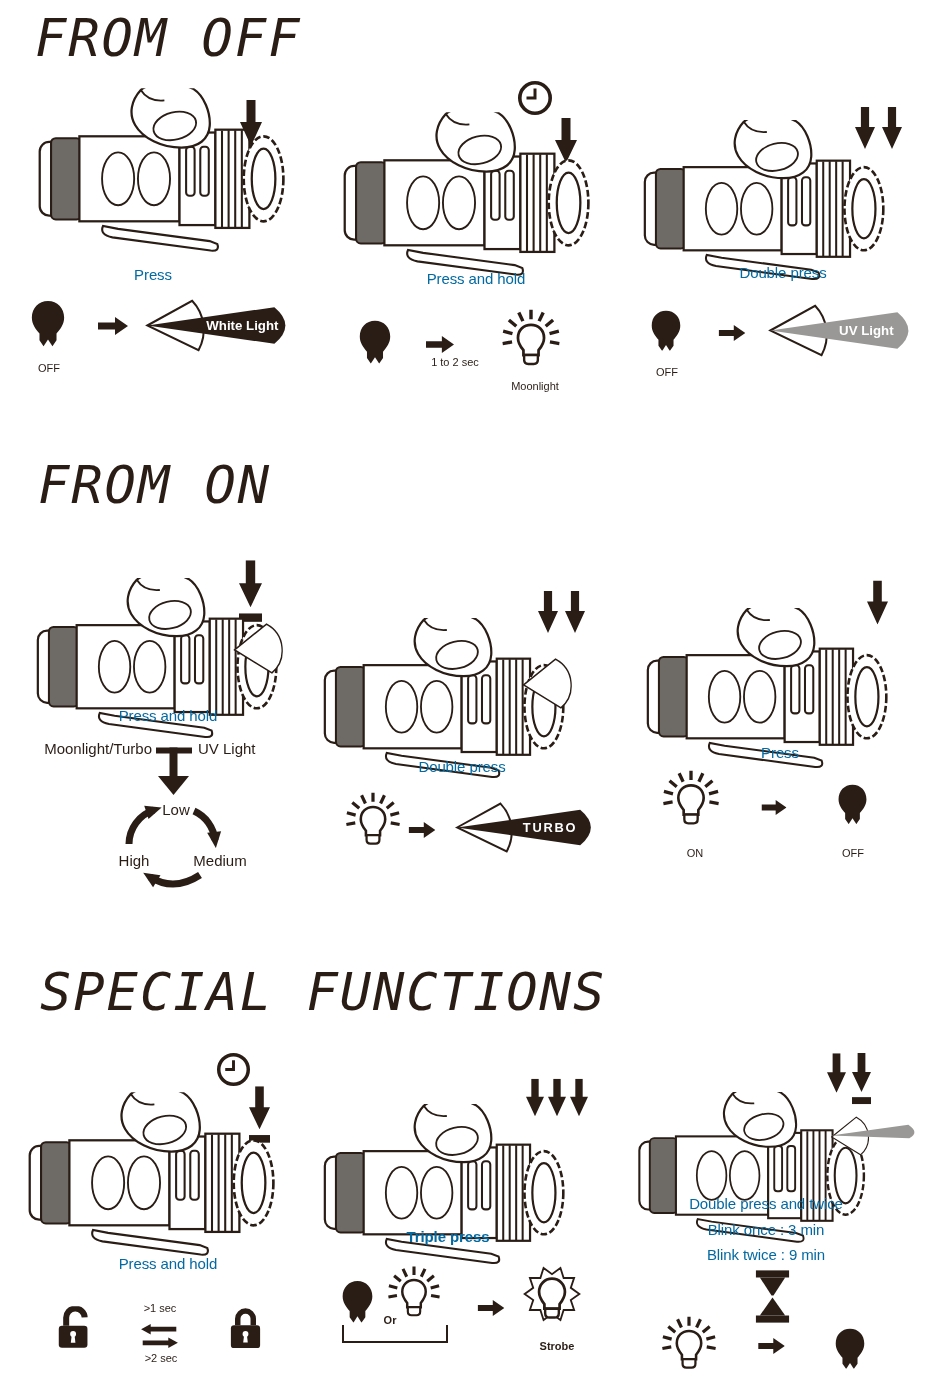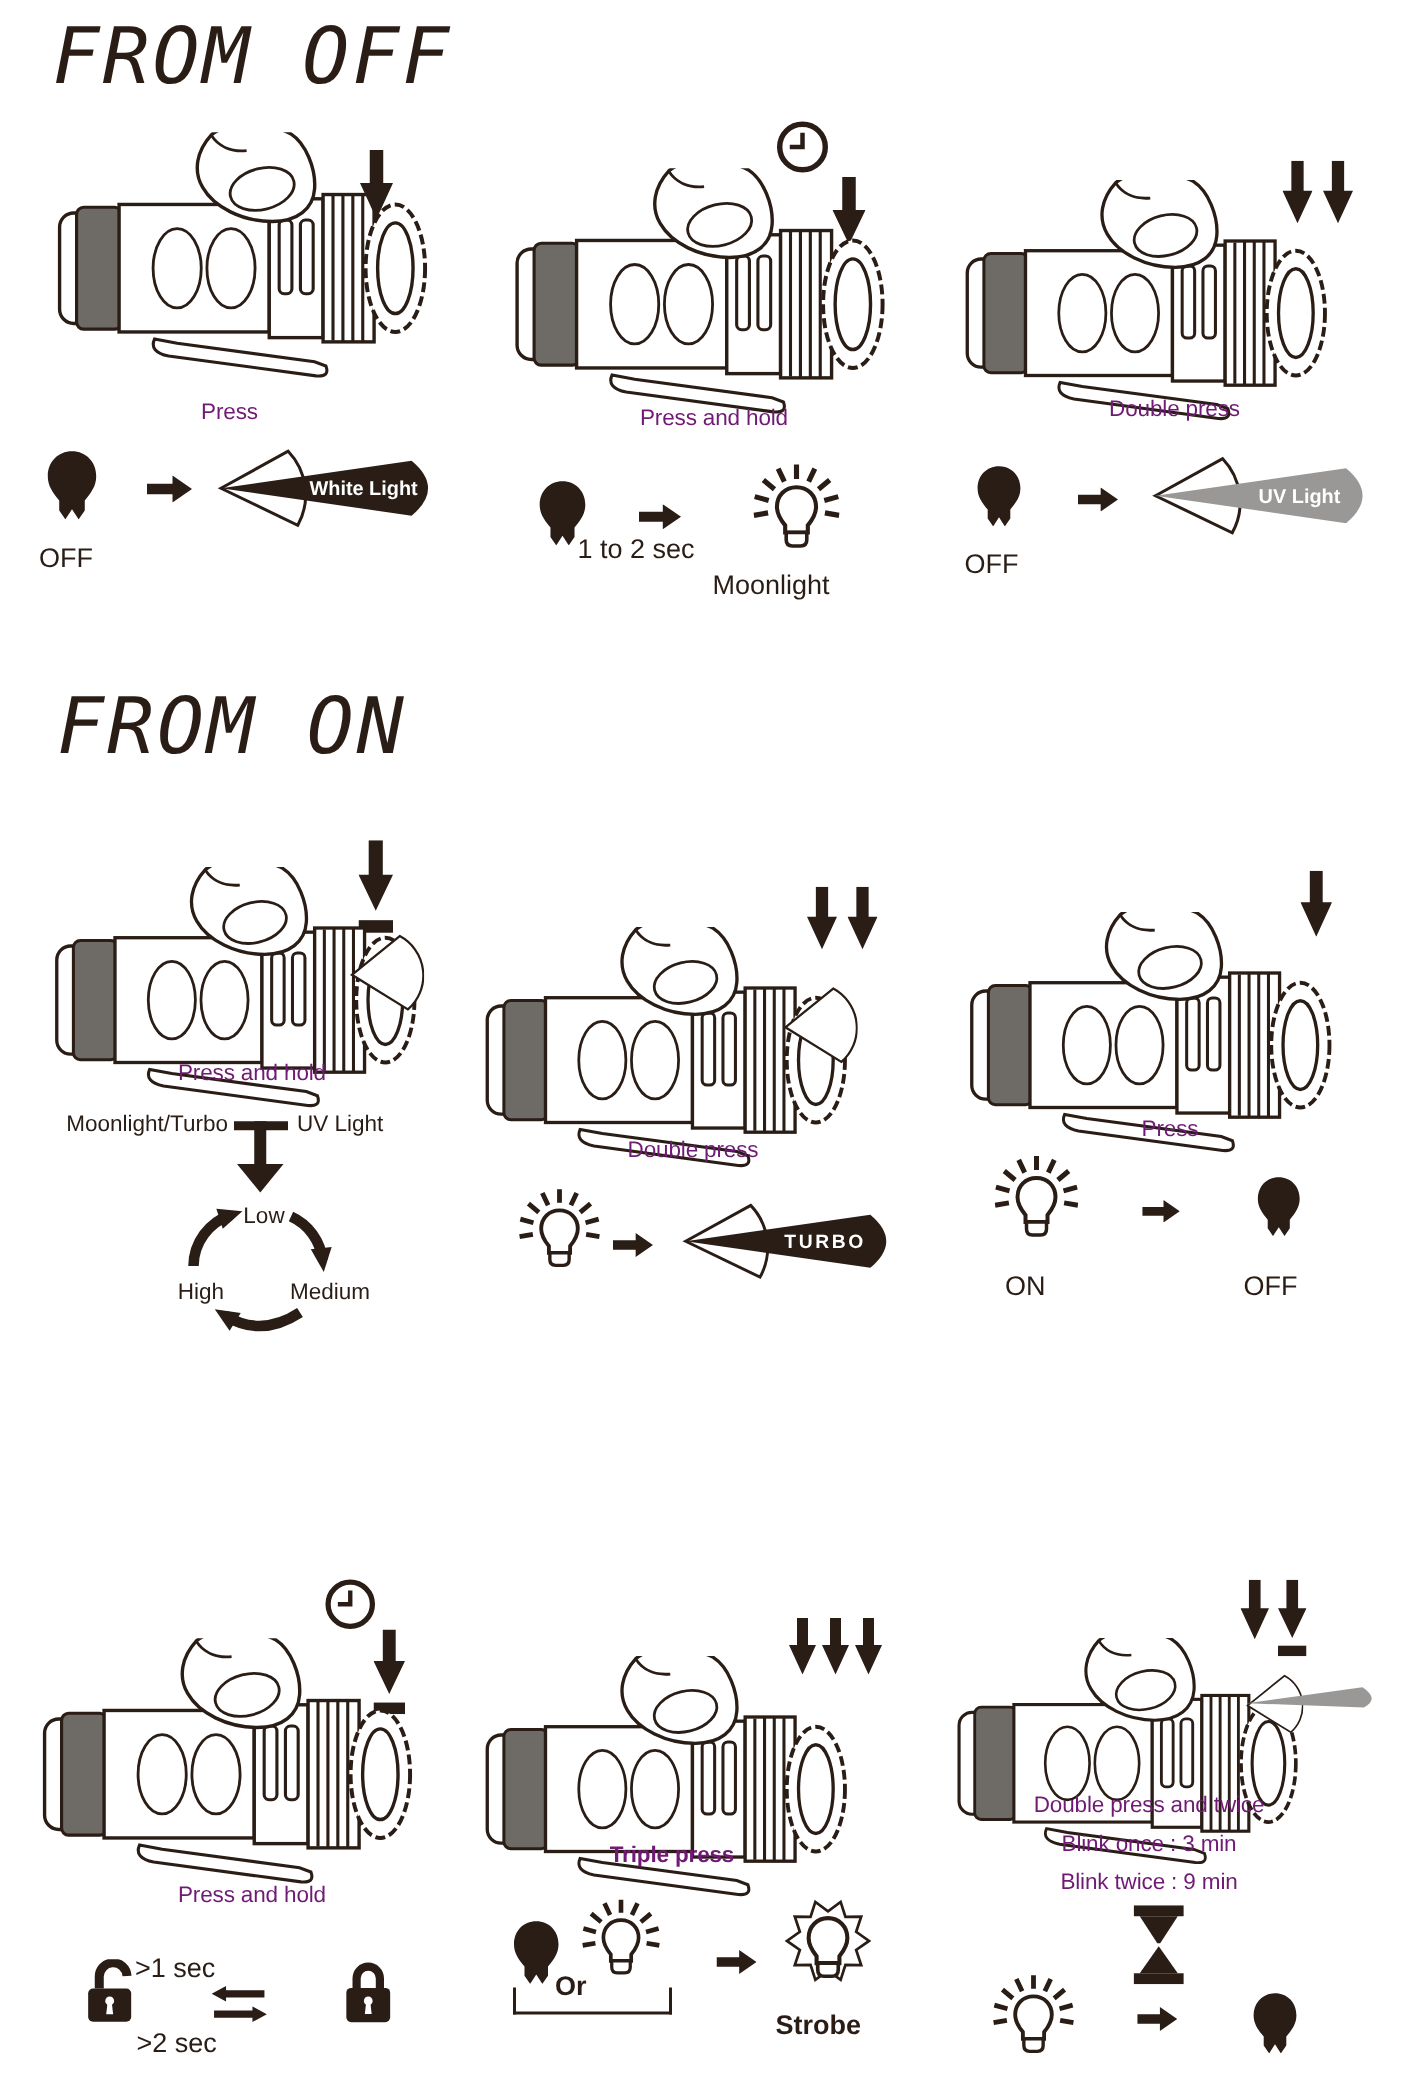--- a/index.html
+++ b/index.html
@@ -3,22 +3,22 @@
 <meta charset="utf-8">
 <style>
   html,body{margin:0;padding:0;background:#fff;}
   .page{position:relative;width:935px;height:1395px;background:#fff;overflow:hidden;
         font-family:"Liberation Sans",sans-serif;color:#2a1d16;}
   .panel{position:absolute;}
   .abs{position:absolute;}
   svg.abs{overflow:visible;}
   .sec-title{position:absolute;font-family:"DejaVu Sans Mono",monospace;font-style:italic;
              font-weight:400;font-size:52px;letter-spacing:2px;white-space:nowrap;color:#2a1d16;}
-  .cap{position:absolute;font-size:15px;text-align:center;letter-spacing:-0.1px;color:#701a75;}
-  .lbl{position:absolute;font-size:18px;color:#2a1d16;}
+  .cap{position:absolute;font-size:15px;text-align:center;letter-spacing:-0.1px;color:#0369a1;}
+  .lbl{position:absolute;font-size:11px;text-align:center;color:#2a1d16;}
   .beam-text{font-weight:bold;fill:#ffffff;font-size:14.5px;}
   .turbo-text{letter-spacing:2px;}
   svg text{font-family:"Liberation Sans",sans-serif;}
   .bracket{border-left:2px solid #2a1d16;border-right:2px solid #2a1d16;border-bottom:2.5px solid #2a1d16;}
 </style>
 </head>
 <body>
 
 <svg width="0" height="0" style="position:absolute">
   <defs>
@@ -263,20 +263,21 @@
     <div class="lbl" style="left:45px;top:287px;width:50px;">ON</div>
     <svg class="abs" style="left:136px;top:240px;width:26px;height:15px;" viewBox="0 0 30 18">
         <use href="#sym-ar"></use>
       </svg>
     <svg class="abs" style="left:212px;top:224px;width:31px;height:45px;" viewBox="0 0 40 58">
         <use href="#sym-bulb-off"></use>
       </svg>
     <div class="lbl" style="left:204px;top:287px;width:48px;">OFF</div>
   </div>
 
+  <div class="sec-title" style="left:40px;top:962px;">SPECIAL FUNCTIONS</div>
 
   <div class="panel" style="left:20px;top:1040px;width:290px;height:350px;">
     <svg class="abs" style="left:196px;top:12px;width:35px;height:35px;" viewBox="0 0 36 36">
         <use href="#sym-clock"></use>
       </svg>
     <svg class="abs" style="left:229px;top:46px;width:21px;height:58px;" viewBox="0 0 22 60">
         <use href="#sym-adh"></use>
       </svg>
     <svg class="abs" style="left:5px;top:52px;width:255px;height:175px;" viewBox="0 0 270 185">
         <use href="#sym-fl"></use>

